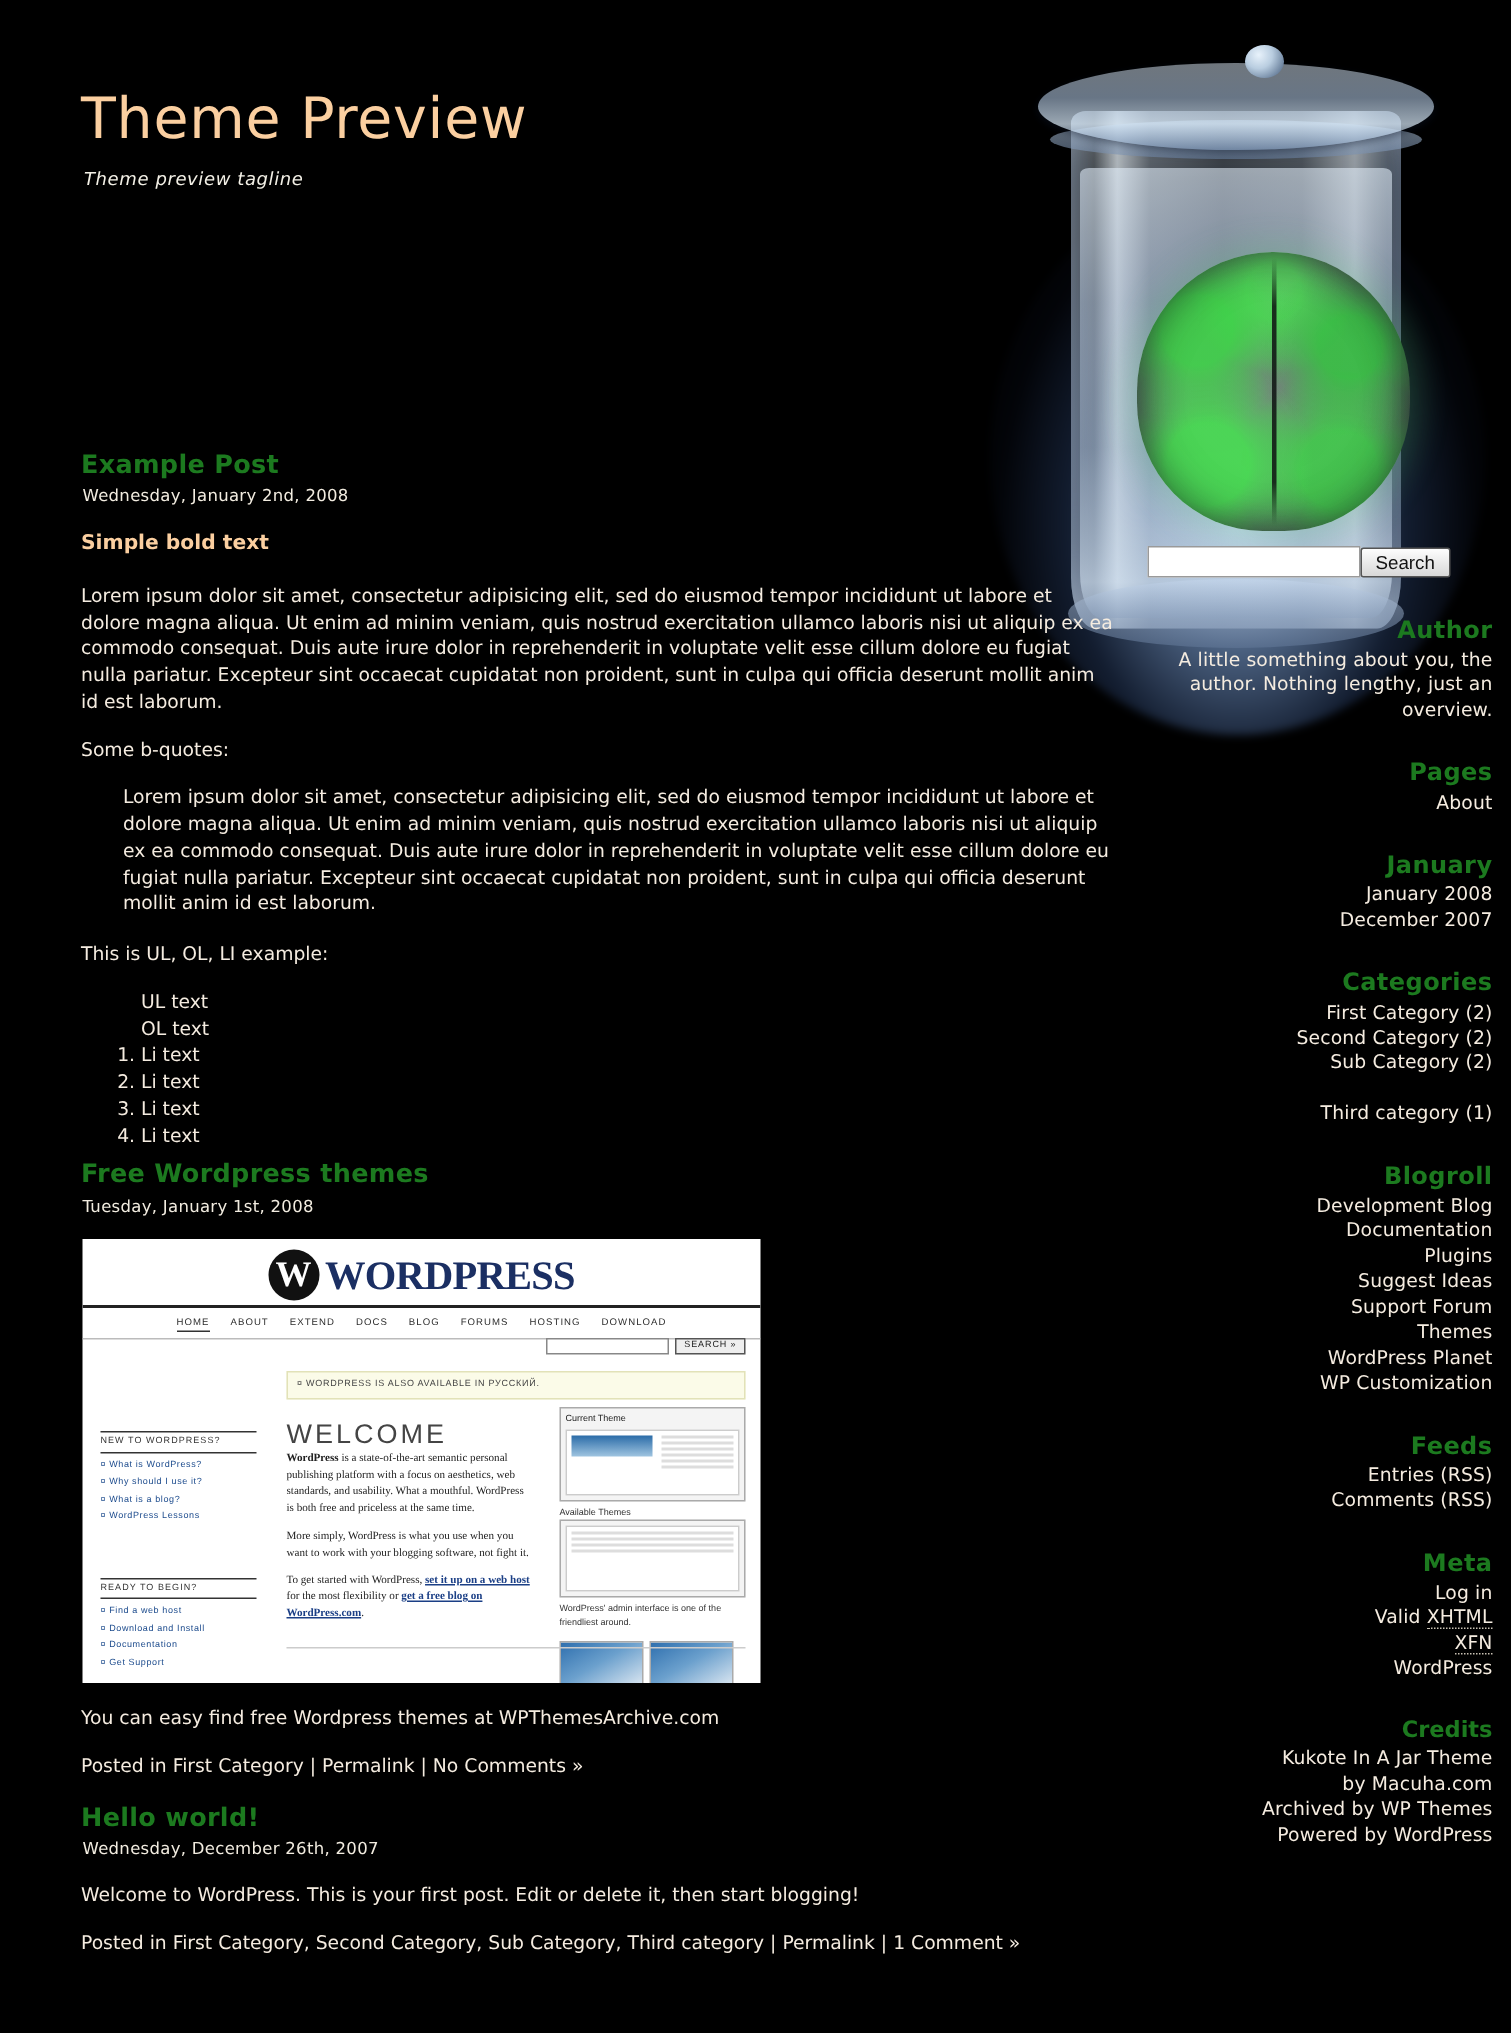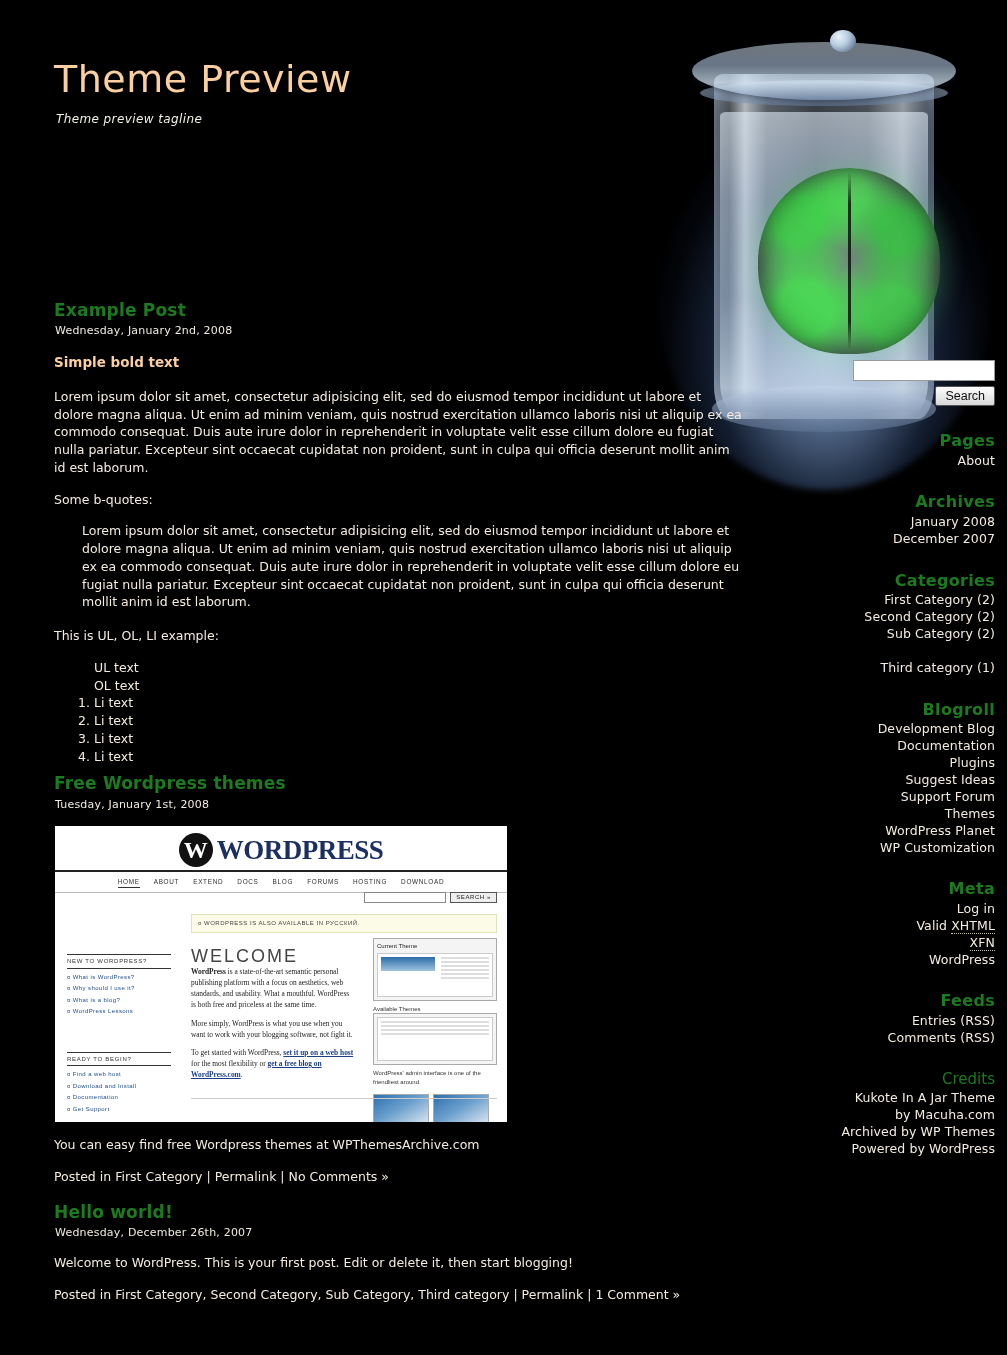--- a/index.html
+++ b/index.html
@@ -298,21 +298,21 @@
   #sidebar {
     position: absolute;
     right: 12px; top: 360px;
     width: 230px;
     text-align: right;
     color: #f5ece0;
     font-size: 12.5px;
     line-height: 1.35;
   }
   .side-search {
-    display: flex; flex-direction: column; align-items: flex-end;
+    display: flex; flex-direction: row; align-items: flex-end;
     margin-bottom: 24px;
   }
   .side-search input[type="text"] {
     width: 142px; height: 21px;
     border: 1px solid #9a9a9a;
     background: #ffffff;
     padding: 0 3px;
     font-family: "Liberation Sans", sans-serif;
     font-size: 12px;
     color: #111;
@@ -334,21 +334,21 @@
     font-size: 16px;
     font-weight: bold;
     color: #1c7a1f;
     letter-spacing: 0.3px;
   }
   .side-list { margin: 0; padding: 0; list-style: none; }
   .side-list li { margin: 0; letter-spacing: 0.1px; }
   .side-list li a { color: #f5ece0; text-decoration: none; }
   .side-text { margin: 0; letter-spacing: 0.1px; }
   .abbr-u { border-bottom: 1px dotted #c9c2b4; }
-  .credits-h { color: #1c7a1f; font-size: 15px; font-weight: normal; margin: 0 0 1px 0; }
+  .credits-h { color: #1c7a1f; font-size: 15px; font-weight: bold; margin: 0 0 1px 0; }
 </style>
 </head>
 <body>
 
 <div id="page">
 
   <div id="header-art">
     <div class="art-glow"></div>
     <div class="jar-body"></div>
     <div class="jar-fluid"></div>
@@ -502,30 +502,34 @@
 
   </div>
 
   <div id="sidebar">
 
     <form class="side-search">
       <input type="text" value="" style="">
       <button type="submit">Search</button>
     </form>
 
+    <div class="side-block">
+      <h2 class="side-h">Author</h2>
+      <p class="side-text">A little something about you, the author. Nothing lengthy, just an overview.</p>
+    </div>
 
     <div class="side-block">
       <h2 class="side-h">Pages</h2>
       <ul class="side-list">
         <li><a href="#">About</a></li>
       </ul>
     </div>
 
     <div class="side-block">
-      <h2 class="side-h">Archives</h2>
+      <h2 class="side-h">January</h2>
       <ul class="side-list">
         <li><a href="#">January 2008</a></li>
         <li><a href="#">December 2007</a></li>
       </ul>
     </div>
 
     <div class="side-block">
       <h2 class="side-h">Categories</h2>
       <ul class="side-list">
         <li><a href="#">First Category  (2)</a></li>
@@ -544,38 +548,38 @@
         <li><a href="#">Plugins</a></li>
         <li><a href="#">Suggest Ideas</a></li>
         <li><a href="#">Support Forum</a></li>
         <li><a href="#">Themes</a></li>
         <li><a href="#">WordPress Planet</a></li>
         <li><a href="#">WP Customization</a></li>
       </ul>
     </div>
 
     <div class="side-block">
+      <h2 class="side-h">Feeds</h2>
+      <ul class="side-list">
+        <li><a href="#">Entries (RSS)</a></li>
+        <li><a href="#">Comments (RSS)</a></li>
+      </ul>
+    </div>
+
+    <div class="side-block">
       <h2 class="side-h">Meta</h2>
       <ul class="side-list">
         <li><a href="#">Log in</a></li>
         <li><a href="#"><span>Valid </span><span class="abbr-u">XHTML</span></a></li>
         <li><a href="#"><span class="abbr-u">XFN</span></a></li>
         <li><a href="#">WordPress</a></li>
       </ul>
     </div>
 
     <div class="side-block">
-      <h2 class="side-h">Feeds</h2>
-      <ul class="side-list">
-        <li><a href="#">Entries (RSS)</a></li>
-        <li><a href="#">Comments (RSS)</a></li>
-      </ul>
-    </div>
-
-    <div class="side-block">
       <h2 class="credits-h">Credits</h2>
       <div class="side-text">Kukote In A Jar Theme</div>
       <div class="side-text">by Macuha.com</div>
       <div class="side-text">Archived by  WP Themes</div>
       <div class="side-text">Powered by  WordPress</div>
     </div>
 
   </div>
 </div>
 

